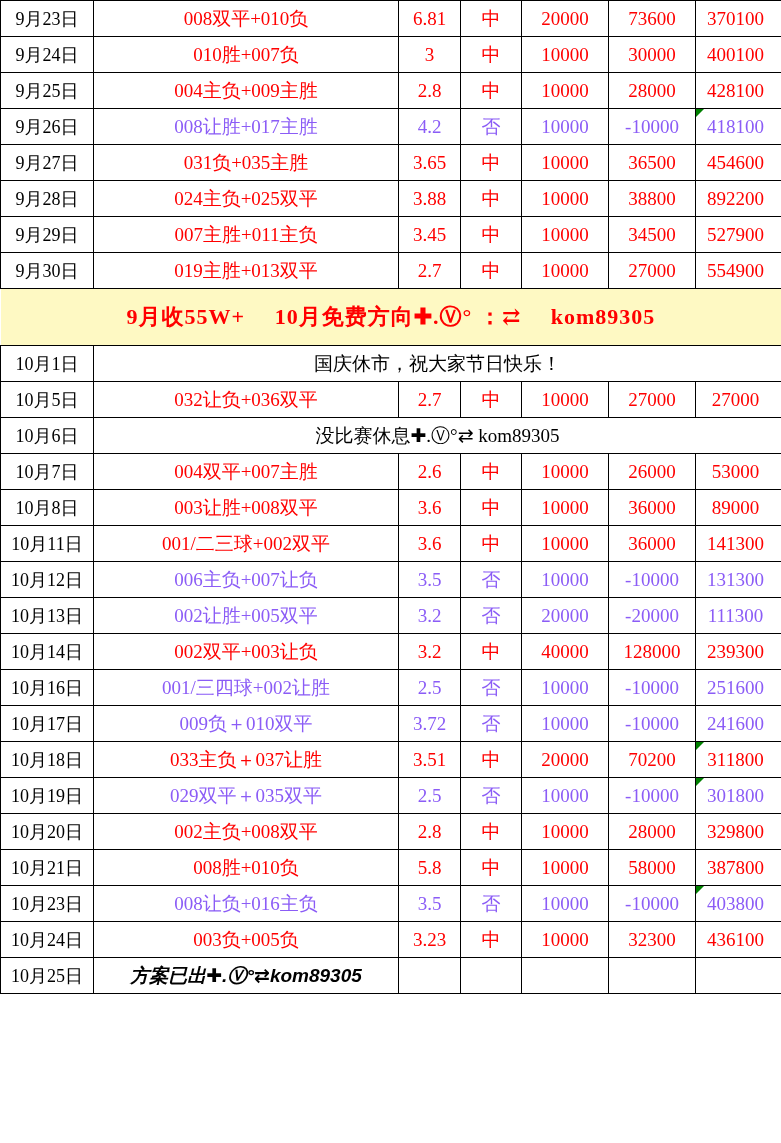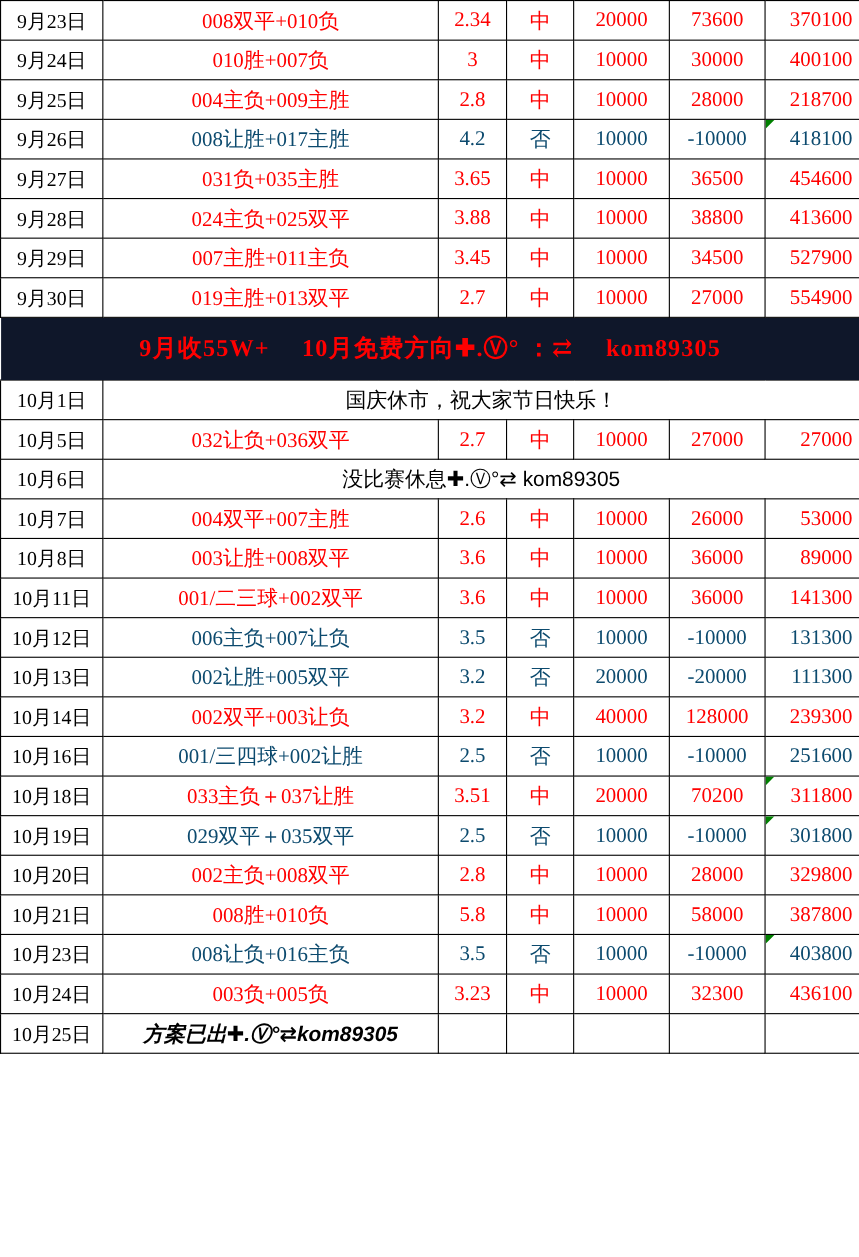--- a/index.html
+++ b/index.html
@@ -25,43 +25,42 @@
     padding: 0;
     text-align: center;
     vertical-align: middle;
     font-size: 19px;
     white-space: nowrap;
     overflow: hidden;
     color: #000000;
     position: relative;
   }
   tr.win td { color: #ff0000; }
-  tr.lose td { color: #0c4a6e; }
+  tr.lose td { color: #8b5cf6; }
   table.sheet td.date-col { color: #000000; font-size: 18px; }
   table.sheet td.total-col {
-    text-align: right;
     padding-right: 6px;
   }
   tr.banner-row td.banner-cell {
-    background: #0f172a;
+    background: #fef9c3;
     border-left: none;
     border-right: none;
     height: 56px;
     color: #ff0000;
     font-weight: bold;
     font-size: 22px;
     letter-spacing: 1px;
   }
   td.notice-red-cell {
     color: #ff0000;
     font-weight: normal;
     font-size: 20px;
   }
   td.notice-plain-cell {
-    font-family: Liberation Sans, sans-serif;
+    font-family: Liberation Serif, serif;
     font-size: 21px;
     color: #000000;
   }
   td.footer-text-cell {
     font-family: "Liberation Sans", "DejaVu Sans", sans-serif;
     font-size: 20px;
     font-weight: bold;
     color: #000000;
     font-style: italic;
   }
@@ -87,21 +86,21 @@
       <col style="width:62px">
       <col style="width:61px">
       <col style="width:87px">
       <col style="width:87px">
       <col style="width:86px">
     </colgroup>
     <tbody>
         <tr class="win">
           <td class="date-col">9月23日</td>
           <td>008双平+010负</td>
-          <td>2.34</td>
+          <td>6.81</td>
           <td>中</td>
           <td>20000</td>
           <td>73600</td>
           <td class="total-col">370100</td>
         </tr>
         <tr class="win">
           <td class="date-col">9月24日</td>
           <td>010胜+007负</td>
           <td>3</td>
           <td>中</td>
@@ -109,21 +108,21 @@
           <td>30000</td>
           <td class="total-col">400100</td>
         </tr>
         <tr class="win">
           <td class="date-col">9月25日</td>
           <td>004主负+009主胜</td>
           <td>2.8</td>
           <td>中</td>
           <td>10000</td>
           <td>28000</td>
-          <td class="total-col">218700</td>
+          <td class="total-col">428100</td>
         </tr>
         <tr class="lose">
           <td class="date-col">9月26日</td>
           <td>008让胜+017主胜</td>
           <td>4.2</td>
           <td>否</td>
           <td>10000</td>
           <td>-10000</td>
           <td class="total-col">418100<span class="tri" style="border-top-color: rgb(0, 128, 0);"></span></td>
         </tr>
@@ -136,21 +135,21 @@
           <td>36500</td>
           <td class="total-col">454600</td>
         </tr>
         <tr class="win">
           <td class="date-col">9月28日</td>
           <td>024主负+025双平</td>
           <td>3.88</td>
           <td>中</td>
           <td>10000</td>
           <td>38800</td>
-          <td class="total-col">413600</td>
+          <td class="total-col">892200</td>
         </tr>
         <tr class="win">
           <td class="date-col">9月29日</td>
           <td>007主胜+011主负</td>
           <td>3.45</td>
           <td>中</td>
           <td>10000</td>
           <td>34500</td>
           <td class="total-col">527900</td>
         </tr>
@@ -238,20 +237,29 @@
           <td class="total-col">239300</td>
         </tr>
         <tr class="lose">
           <td class="date-col">10月16日</td>
           <td>001/三四球+002让胜</td>
           <td>2.5</td>
           <td>否</td>
           <td>10000</td>
           <td>-10000</td>
           <td class="total-col">251600</td>
+        </tr>
+        <tr class="lose">
+          <td class="date-col">10月17日</td>
+          <td>009负＋010双平</td>
+          <td>3.72</td>
+          <td>否</td>
+          <td>10000</td>
+          <td>-10000</td>
+          <td class="total-col">241600</td>
         </tr>
         <tr class="win">
           <td class="date-col">10月18日</td>
           <td>033主负＋037让胜</td>
           <td>3.51</td>
           <td>中</td>
           <td>20000</td>
           <td>70200</td>
           <td class="total-col">311800<span class="tri" style="border-top-color: rgb(0, 128, 0);"></span></td>
         </tr>

